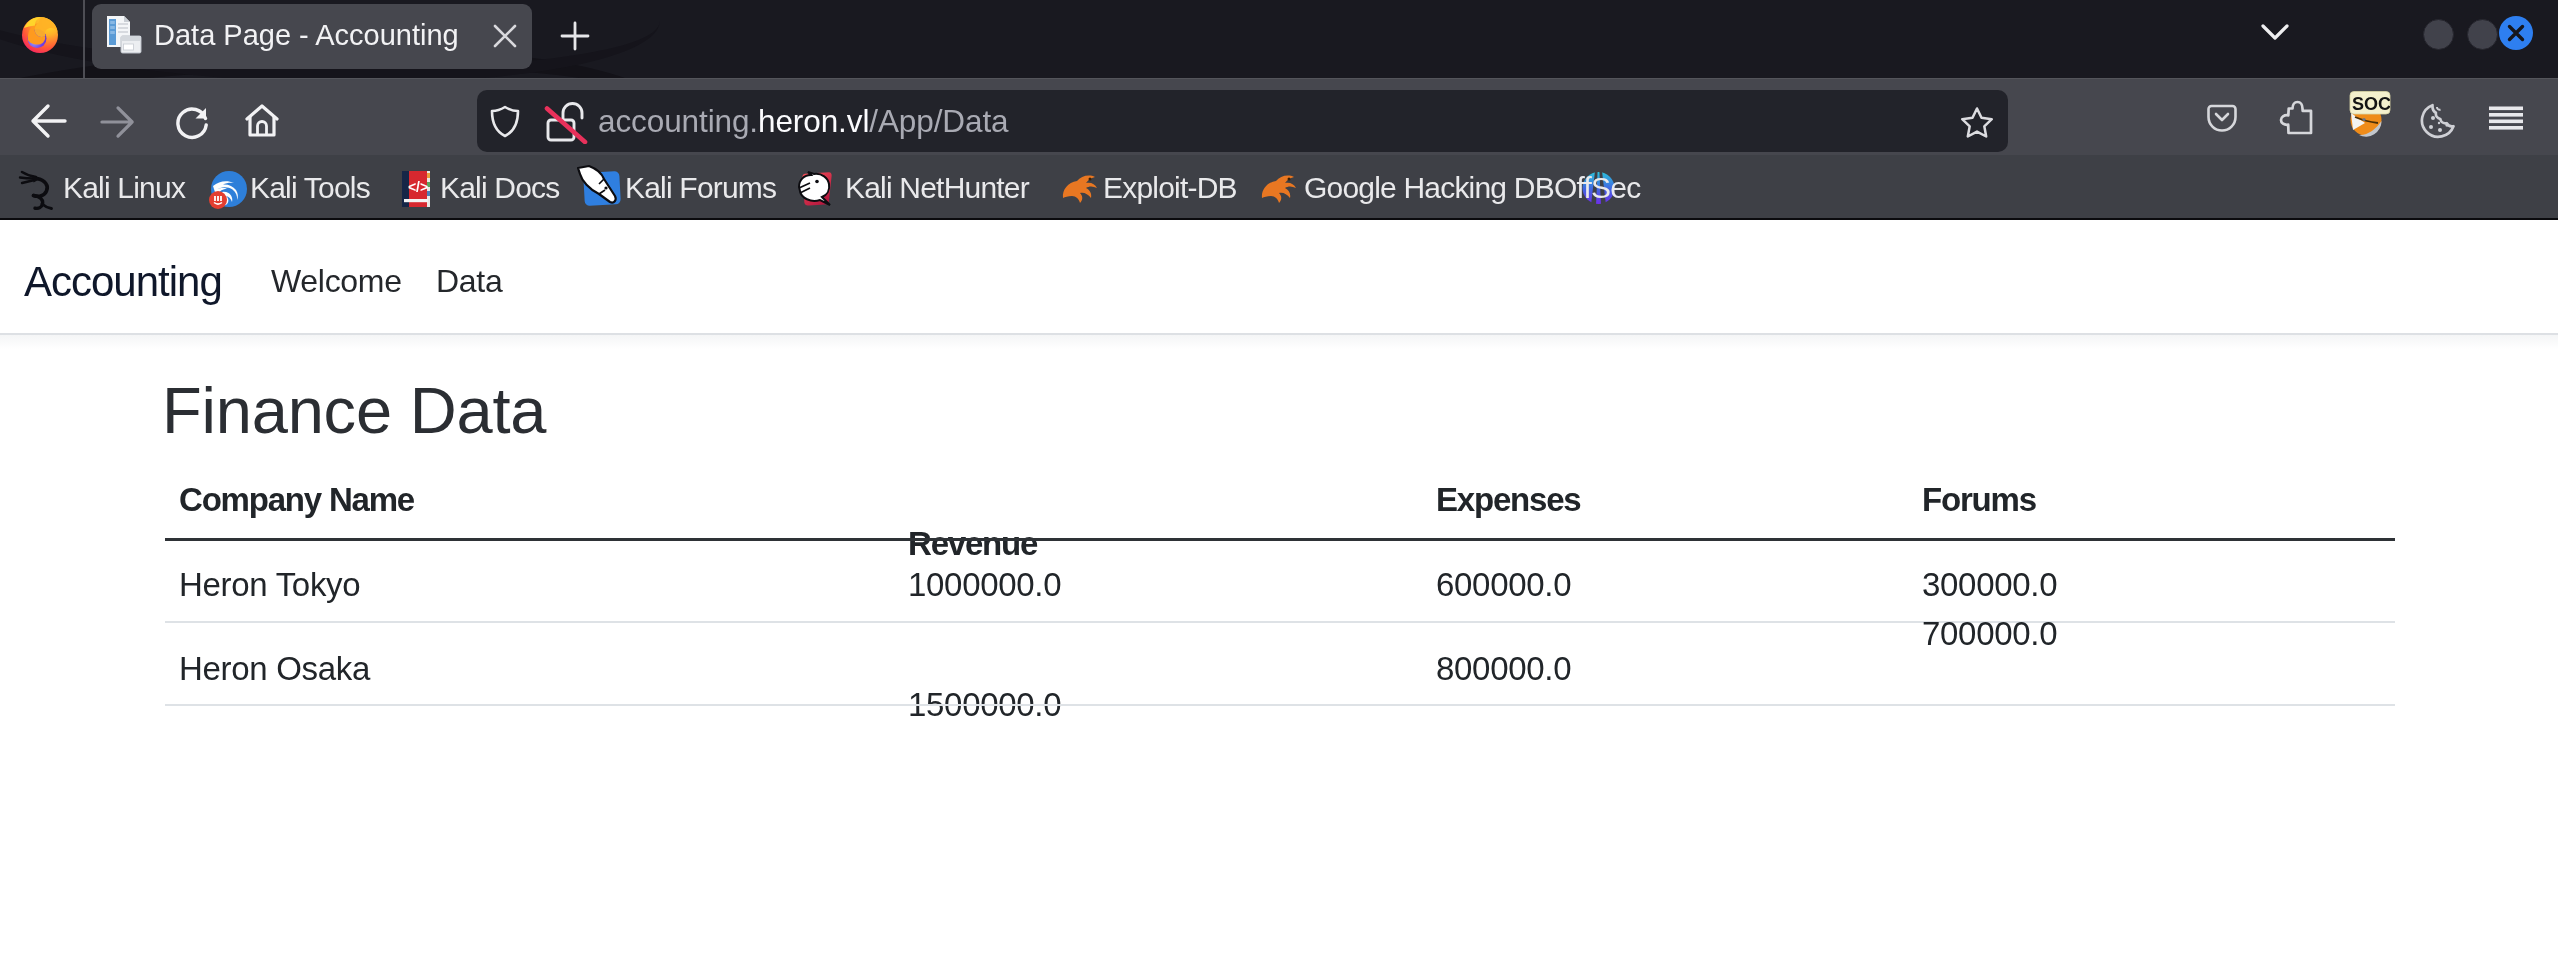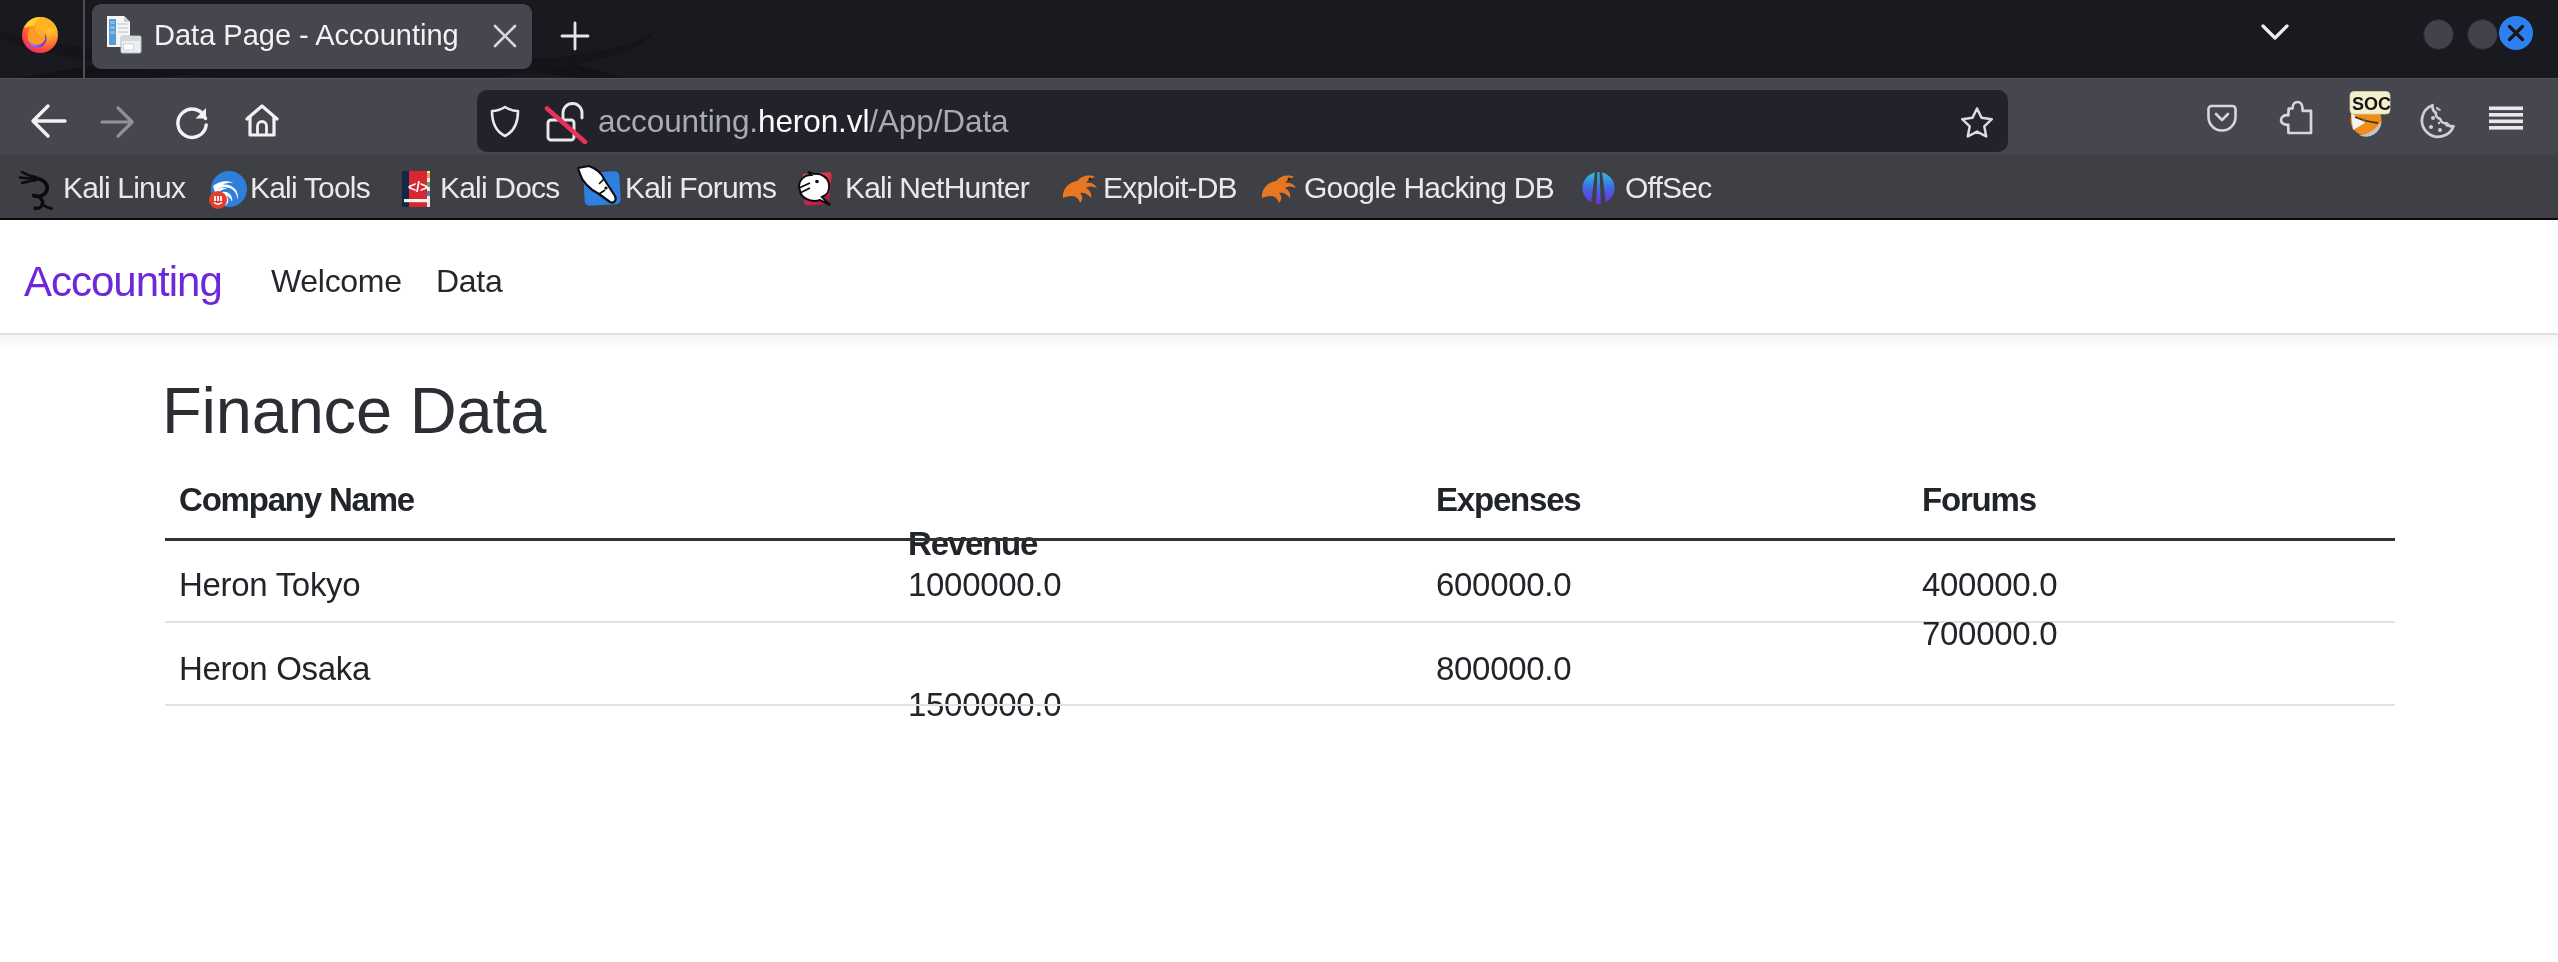--- a/index.html
+++ b/index.html
@@ -19,21 +19,21 @@
   .wc3{left:2499px;top:16px;width:34px;height:34px;background:#2e7ff0;}
   .toolbar{left:0;top:78px;width:2558px;height:77px;background:#46474e;border-top:1px solid #54555b;box-sizing:border-box;}
   .urlbar{left:477px;top:90px;width:1531px;height:62px;border-radius:10px;background:#22232a;}
   .urltext{left:598px;top:103px;font-size:31.5px;line-height:36px;color:#a9aab3;letter-spacing:-0.1px;}
   .urltext b{color:#fbfbfe;font-weight:normal;}
   .bookmarks{left:0;top:155px;width:2558px;height:62.5px;background:#3e4046;}
   .bktext{top:172px;font-size:30px;line-height:32px;color:#e9e9eb;letter-spacing:-0.8px;}
   .cborder{left:0;top:217.5px;width:2558px;height:2.5px;background:#0b0b0e;}
   .navbar{left:0;top:220px;width:2558px;height:113px;background:#fff;border-bottom:2px solid #dde0e4;}
   .navshadow{left:0;top:335px;width:2558px;height:14px;background:linear-gradient(#f4f5f6,#ffffff);}
-  .brand{left:23.5px;top:260.5px;font-size:42px;line-height:42px;color:#6d28d9;letter-spacing:-1px;}
+  .brand{left:23.5px;top:260.5px;font-size:42px;line-height:42px;color:#0f172a;letter-spacing:-1px;}
   .navlink{top:265px;font-size:32px;line-height:32px;color:#24272b;letter-spacing:-0.3px;}
   .h1{left:162px;top:377.5px;font-size:65px;line-height:65px;font-weight:500;color:#2b2e33;letter-spacing:-0.2px;}
   .th{font-size:33px;line-height:33px;font-weight:bold;color:#212529;top:482.5px;letter-spacing:-1.2px;}
   .td{font-size:33px;line-height:33px;color:#212529;letter-spacing:-0.3px;}
   .hline{left:165px;width:2230px;}
 </style>
 </head>
 <body>
 <div class="page">
 
@@ -245,38 +245,38 @@
         <linearGradient id="osg" x1="0" y1="0" x2="0" y2="1">
       <stop offset="0" stop-color="#2cc2dc"></stop>
           <stop offset="0.5" stop-color="#3f6ae0"></stop>
           <stop offset="1" stop-color="#6d2fe8"></stop>
     </linearGradient>
       </defs>
     <circle cx="16.5" cy="17" r="16" fill="url(#osg)"></circle>
     <polygon points="13.0,0 15.6,0 14.0,34 9.0,34" fill="#3e4046"></polygon>
     <polygon points="17.4,0 20.0,0 24.0,34 19.0,34" fill="#3e4046"></polygon>
   </svg>
-  <div class="abs bktext txt" style="left:1625px;">OffSec</div>
+  <div class="abs bktext txt" style="left:1554px;">OffSec</div>
 
   <div class="abs cborder"></div>
   <div class="abs navbar"></div>
   <div class="abs navshadow"></div>
   <div class="abs brand txt">Accounting</div>
   <div class="abs navlink txt" style="left:271px;">Welcome</div>
   <div class="abs navlink txt" style="left:436px;">Data</div>
   <div class="abs h1 txt">Finance Data</div>
 
   <div class="abs th txt" style="left:179px;">Company Name</div>
   <div class="abs th txt" style="left:908px;margin-top:44px;">Revenue</div>
   <div class="abs th txt" style="left:1436px;">Expenses</div>
   <div class="abs th txt" style="left:1922px;">Forums</div>
   <div class="abs hline" style="top:538px;height:3px;background:#2e3236;"></div>
   <div class="abs td txt" style="left:179px;top:567.5px;">Heron Tokyo</div>
   <div class="abs td txt" style="left:908px;top:567.5px;">1000000.0</div>
   <div class="abs td txt" style="left:1436px;top:567.5px;">600000.0</div>
-  <div class="abs td txt" style="left:1922px;top:567.5px;">400000.0</div>
+  <div class="abs td txt" style="left:1922px;top:567.5px;">300000.0</div>
   <div class="abs hline" style="top:621px;height:1.5px;background:#dee2e6;"></div>
   <div class="abs td txt" style="left:179px;top:651.5px;">Heron Osaka</div>
   <div class="abs td txt" style="left:908px;top:651.5px;margin-top:36px;">1500000.0</div>
   <div class="abs td txt" style="left:1436px;top:651.5px;">800000.0</div>
   <div class="abs td txt" style="left:1922px;top:617px;">700000.0</div>
   <div class="abs hline" style="top:704px;height:2px;background:#dee2e6;"></div>
 </div>
 
 </body></html>

